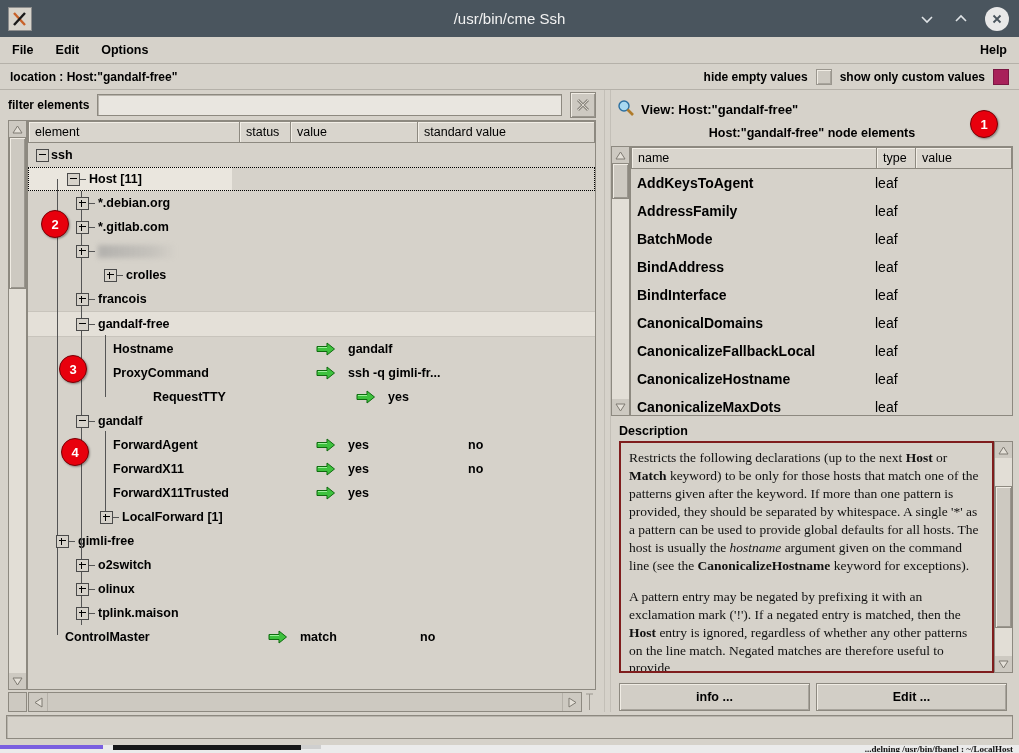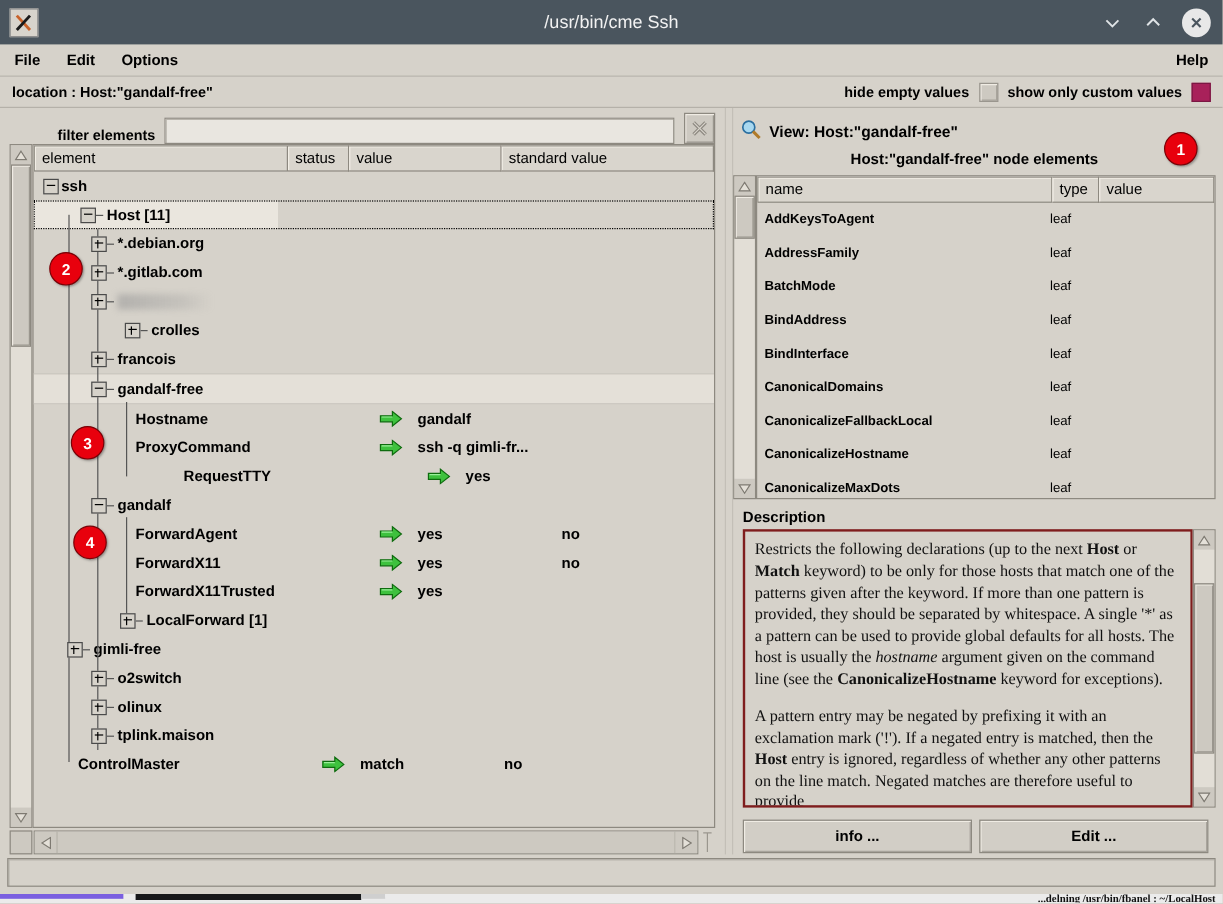--- a/index.html
+++ b/index.html
@@ -86,24 +86,23 @@
     height: 622px;
     background: #d6d2ca;
   }
   .left-pane { width: 604px; display: flex; flex-direction: column; }
   .splitter { width: 5px; background: #d6d2ca; border-left:1px solid #c3bfb7; border-right:1px solid #c3bfb7; cursor: col-resize;}
   .right-pane { flex: 1; display: flex; flex-direction: column; padding: 3px 6px 0 0;}
 
   
   .filterrow {
     height: 30px;
-    display: flex; align-items: flex-end;
+    display: flex; align-items: center;
     padding: 0 8px;
     gap: 8px;
-    margin-left: 40px;
   }
   .filter-label { font-size: 12px; font-weight: bold; }
   .filter-input {
     flex: 1; height: 20px;
     background: #e9e6e0;
     border: 1px solid #8d8980;
     box-shadow: inset 1px 1px 0 #b8b4ac;
     font-family: "Liberation Sans", sans-serif;
     font-size: 12px;
     padding: 0 4px;
@@ -244,21 +243,21 @@
   .node-title {
     text-align:center; font-size:12.5px; font-weight:bold;
     padding: 4px 0 6px 0;
   }
   .tbl-wrap { display:flex; height: 270px; }
   .tbl-box { flex:1; border:1px solid #8d8980; background:#d6d2ca; overflow:hidden; }
   .tbl-header { display:flex; height:22px; }
   .tbl-header .th-n { width: 238px; }
   .tbl-header .th-t { width: 32px; }
   .tbl-header .th-v { flex:1; }
-  .tbl-row { display:flex; height:28px; align-items:center; font-size:11px; font-weight:bold; }
+  .tbl-row { display:flex; height:28px; align-items:center; font-size:14px; font-weight:bold; }
   .tbl-row .c-n { width: 238px; padding-left:6px; }
   .tbl-row .c-t { width: 32px; font-weight:normal; }
   .tbl-row .c-v { flex:1; }
 
   .desc-label { font-size:12.5px; font-weight:bold; padding: 8px 0 3px 8px; }
   .desc-wrap { display:flex; height:232px; padding-left: 8px; }
   .desc-box {
     flex:1;
     border: 2px solid #7f1d1d;
     background: #d6d2ca;

